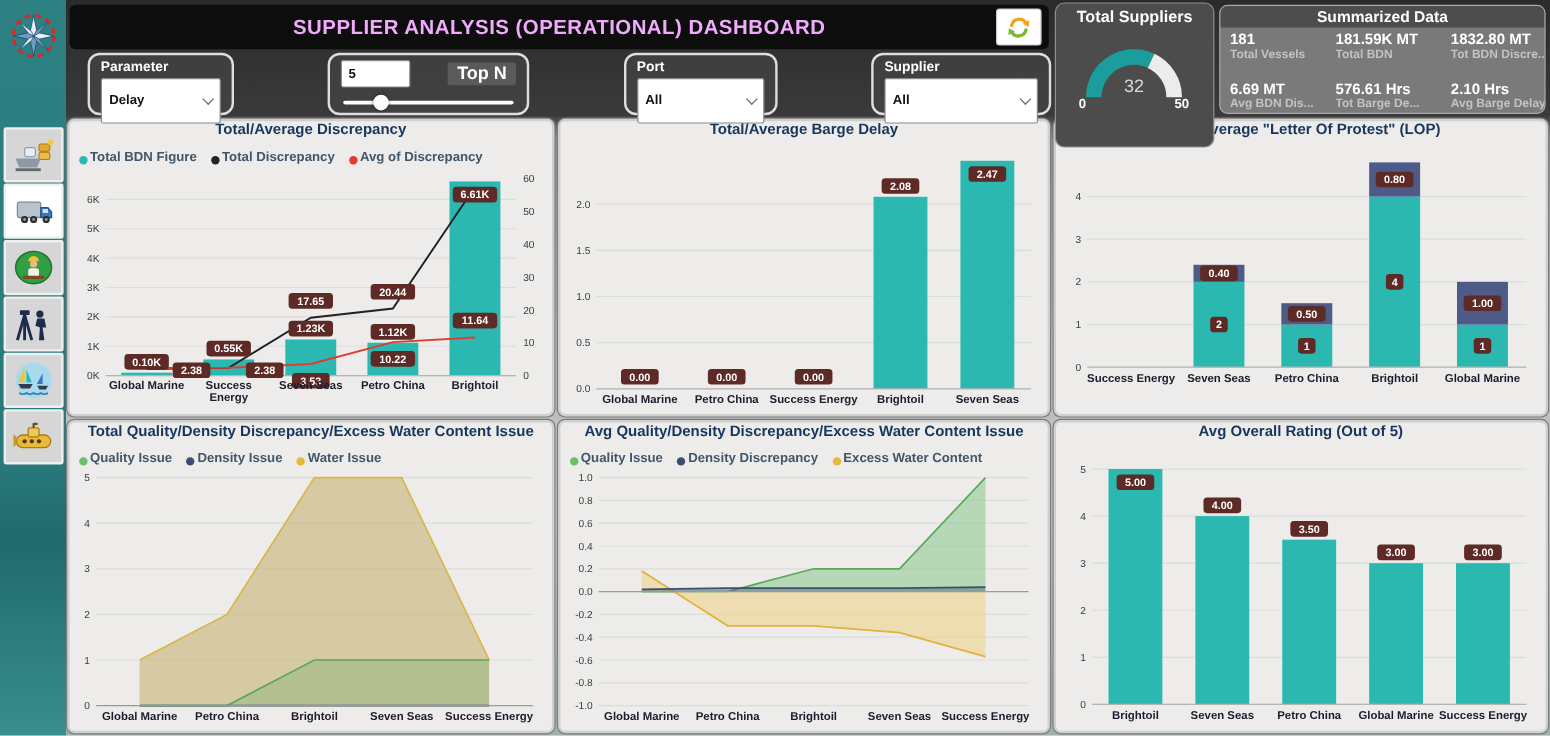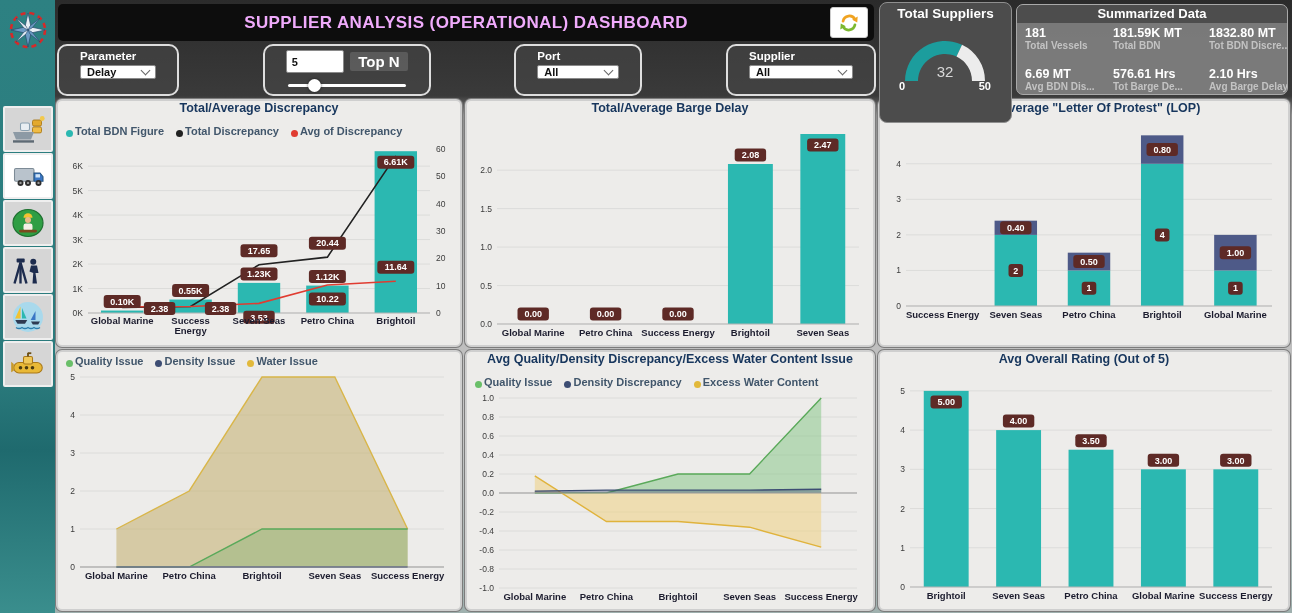--- a/index.html
+++ b/index.html
@@ -30,23 +30,23 @@
   .kpi-title { color:#fff; font-weight:bold; font-size:13.5px; padding-top:3px; }
   #summary { position:absolute; left:1016px; top:4px; width:272px; height:91px;
     background:rgba(128,128,128,.92); border:1px solid #a9a9a9; border-radius:7px; overflow:hidden; z-index:4; }
   .sum-title { background:#4d4d4d; color:#fff; font-weight:bold; font-size:13px; text-align:center; padding:1px 0 2px; }
   .sum-grid { display:grid; grid-template-columns:88px 96px 1fr; padding:3px 8px 0; row-gap:16px; }
   .sum-cell .v { color:#fff; font-weight:bold; font-size:12.5px; white-space:nowrap; }
   .sum-cell .l { color:#c3c3c3; font-weight:bold; font-size:10px; white-space:nowrap; overflow:hidden; }
   
   #filters { position:absolute; left:57px; top:44px; width:819px; height:52px; display:flex;
     justify-content:space-between; z-index:4; }
-  .fpanel { background:rgba(72,72,72,.55); border:2px solid #dedede; border-radius:10px; padding:4px 21px; height:52px; }
+  .fpanel { background:rgba(72,72,72,.55); border:2px solid #dedede; border-radius:10px; padding:4px 9px; height:52px;margin-left:16px; }
   .flabel { color:#fff; font-weight:bold; font-size:11.5px; margin-bottom:3px; }
-  .fselect { background:#fff; border:1px solid #8a8a8a; border-radius:2px; height:14px; display:flex;
+  .fselect { background:#fff; border:1px solid #8a8a8a; border-radius:2px; height:38px; display:flex;
     align-items:center; justify-content:space-between; padding:0 6px; font-size:11px; font-weight:bold; color:#111; cursor:pointer; }
   .chev { width:7px; height:7px; border-right:1.6px solid #666; border-bottom:1.6px solid #666;
     transform:rotate(45deg); margin-top:-4px; }
   .finput { background:#fff; border:1px solid #8a8a8a; border-radius:2px; height:23px; font-size:11px;
     font-weight:bold; color:#111; font-family:"Liberation Sans",sans-serif; padding:0 5px; }
   .slider { position:relative; height:13px; margin-top:6px; }
   .slider .track { position:absolute; left:2px; right:2px; top:5px; height:3px; background:#fff; border-radius:2px; }
   .slider .knob { position:absolute; top:0; width:13px; height:13px; border-radius:50%; background:#fff;
     box-shadow:0 0 3px rgba(0,0,0,.6); cursor:pointer; }
   .topn-row { display:flex; align-items:center; justify-content:space-between; }
@@ -389,20 +389,21 @@
         <text x="355.40000000000003" y="133.86666666666667" font-size="9" fill="#fff" text-anchor="middle" font-weight="bold">1.00</text>
         <line x1="26" y1="184" x2="392" y2="184" stroke="#b5b5b5"></line>
         <text x="62.6" y="196" font-size="9.5" fill="#1c1c2e" text-anchor="middle" font-weight="bold"><tspan x="62.6" dy="0">Success Energy</tspan></text>
         <text x="135.8" y="196" font-size="9.5" fill="#1c1c2e" text-anchor="middle" font-weight="bold"><tspan x="135.8" dy="0">Seven Seas</tspan></text>
         <text x="209" y="196" font-size="9.5" fill="#1c1c2e" text-anchor="middle" font-weight="bold"><tspan x="209" dy="0">Petro China</tspan></text>
         <text x="282.2" y="196" font-size="9.5" fill="#1c1c2e" text-anchor="middle" font-weight="bold"><tspan x="282.2" dy="0">Brightoil</tspan></text>
         <text x="355.40000000000003" y="196" font-size="9.5" fill="#1c1c2e" text-anchor="middle" font-weight="bold"><tspan x="355.40000000000003" dy="0">Global Marine</tspan></text>
       </svg>
   </div>
   <div class="panel">
+    <div class="chart-title">Total Quality/Density Discrepancy/Excess Water Content Issue</div>
     <div class="legend" id="leg3">
         <span class="li">
           <span class="dot" style="background: rgb(106, 191, 105);"></span>
           <span>Quality Issue</span>
         </span>
         <span class="li">
           <span class="dot" style="background: rgb(61, 77, 115);"></span>
           <span>Density Issue</span>
         </span>
         <span class="li">

